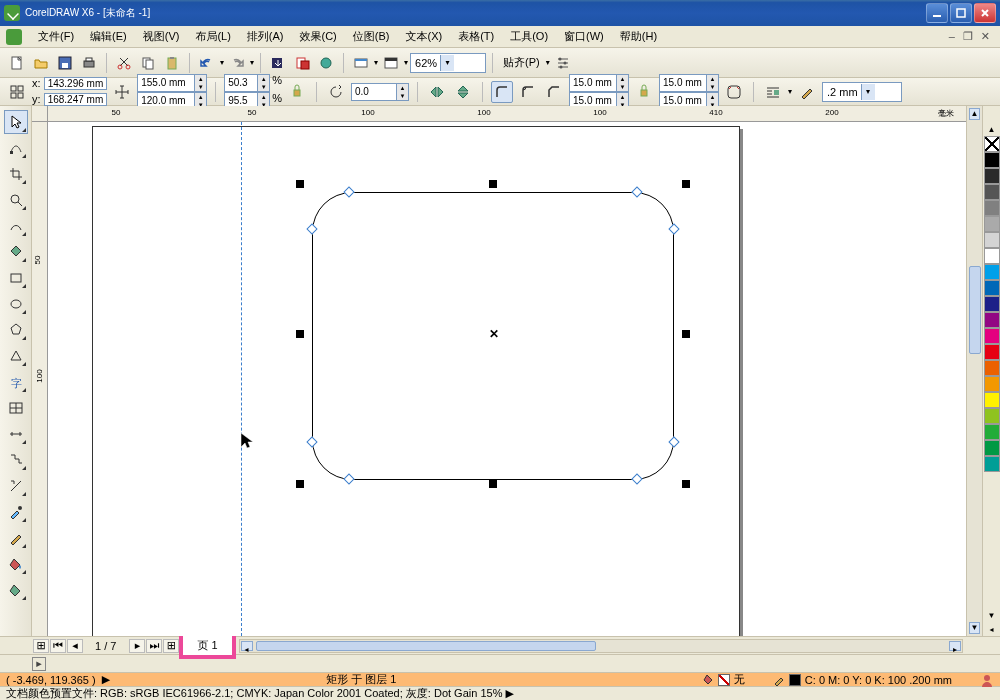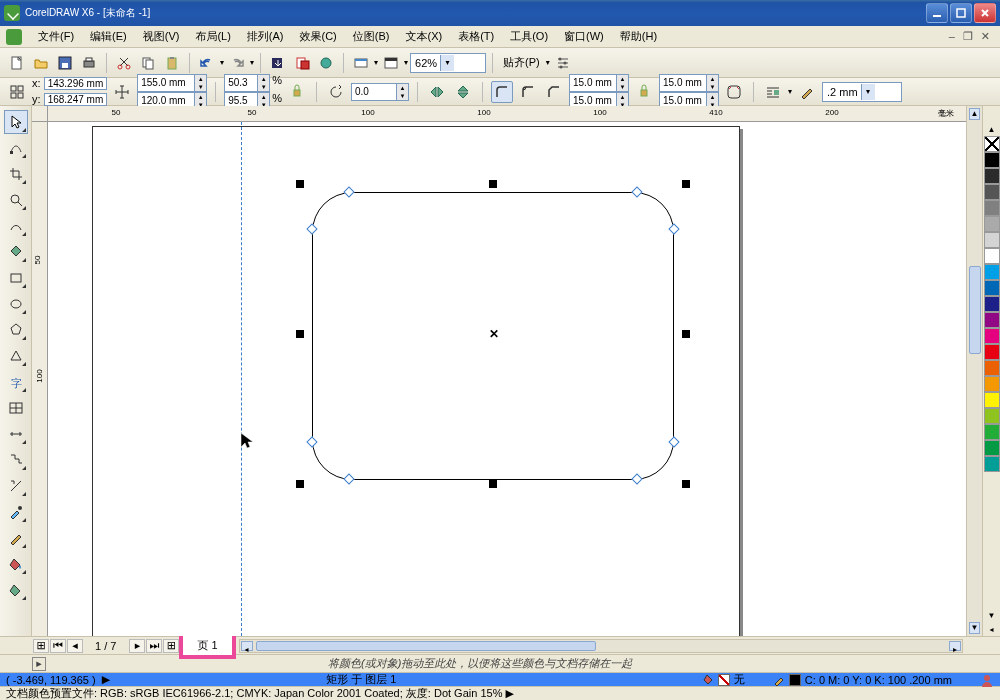--- a/index.html
+++ b/index.html
@@ -47,21 +47,21 @@
 .centerx{position:absolute;font-size:12px;font-weight:bold}
 .palette{width:18px;background:#ece9d8;border-left:1px solid #c8c2ad;display:flex;flex-direction:column;gap:0;padding-top:16px}
 .palette .sw{width:16px;height:16px;border:1px solid #999;margin:0 1px}
 .palette .nosw{width:16px;height:16px;border:1px solid #999;margin:0 1px;background:#fff;position:relative}
 .palette .nosw::after{content:"";position:absolute;left:0;right:0;top:0;bottom:0;background:linear-gradient(45deg,transparent 45%,#000 45%,#000 55%,transparent 55%),linear-gradient(-45deg,transparent 45%,#000 45%,#000 55%,transparent 55%)}
 .pagenav{height:18px;background:#ece9d8;border-top:1px solid #c8c2ad;display:flex;align-items:center;font-size:10px}
 .pagenav .pbtn{width:16px;height:14px;border:1px solid #bbb;background:#f6f4ea;display:flex;align-items:center;justify-content:center;margin-left:1px}
 .hscroll{flex:1;height:14px;background:#e6e3d4;margin:0 3px;border:1px solid #c8c2ad;position:relative}
 .hscroll .thumb{position:absolute;top:1px;height:10px;background:#c5d6ee;border:1px solid #8aa8d0;border-radius:2px}
 .colordock{height:18px;background:#ece9d8;border-top:1px solid #c8c2ad;display:flex;align-items:center;padding-left:32px;gap:4px;font-size:11px;color:#444;font-style:italic}
-.status1{height:14px;background:#3b82f6;border-top:1px solid #c8c2ad;display:flex;align-items:center;font-size:10px;padding:0 6px;gap:6px}
+.status1{height:14px;background:#fdba74;border-top:1px solid #c8c2ad;display:flex;align-items:center;font-size:10px;padding:0 6px;gap:6px}
 .status2{height:14px;background:#ece9d8;border-top:1px solid #c8c2ad;display:flex;align-items:center;font-size:10px;padding:0 6px}
 .cursor-arrow{position:absolute;width:12px;height:18px;z-index:1000}
 svg{display:block}
 .ruler-h .tk{position:absolute;top:2px;font-size:8px;transform:translateX(-50%)}
 .ruler-v .tk{position:absolute;left:1px;font-size:8px;transform:translateY(-50%) rotate(-90deg);transform-origin:center}
 .right-block{width:16px;background:#e6e3d4;border-left:1px solid #c8c2ad;position:relative}
 .status1 .fillsw{width:12px;height:12px;background:#000;border:1px solid #666}
 .status1 .nofill{width:12px;height:12px;border:1px solid #666;position:relative;background:#fff}
 .status1 .nofill::after{content:"";position:absolute;inset:0;background:linear-gradient(45deg,transparent 42%,#c00 42%,#c00 58%,transparent 58%)}
 .arr{font-size:8px;line-height:1}
@@ -615,21 +615,20 @@
     <div style="position:absolute;left:1px;top:1px;width:12px;height:10px;background:#d9e5f5;border:1px solid #8aa8d0;text-align:center"><span class="arr">◂</span></div>
     <div class="thumb" style="left:16px;width:340px"></div>
     <div style="position:absolute;right:1px;top:1px;width:12px;height:10px;background:#d9e5f5;border:1px solid #8aa8d0;text-align:center"><span class="arr">▸</span></div>
   </div>
   <div style="width:34px"></div>
 </div>
 
 <div class="colordock">
   <div style="width:14px;height:14px;border:1px solid #888;display:flex;align-items:center;justify-content:center;font-style:normal">▸</div>
   <div class="nosw" style="width:14px;height:14px;position:relative"></div>
-  <span style="margin-left:260px">将颜色(或对象)拖动至此处，以便将这些颜色与文档存储在一起</span>
 </div>
 
 <div class="status1">
   <span>( -3.469, 119.365 )</span>
   <span>▶</span>
   <span style="margin-left:210px">矩形 于 图层 1</span>
   <span style="margin-left:auto;display:flex;align-items:center;gap:4px">
     <span style="display:inline-block">
         <svg width="12" height="12">
           <path d="M5 1l5 5-4 4-4-4z" fill="#c55" stroke="#333"></path>

